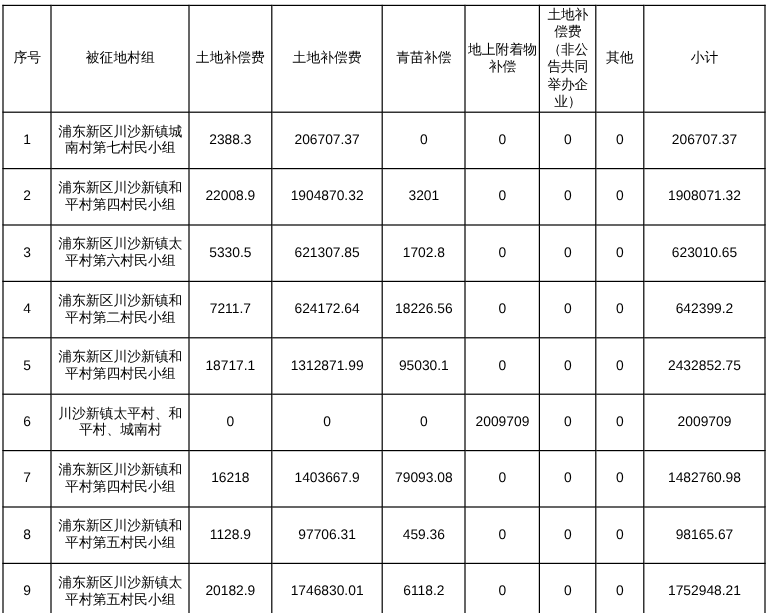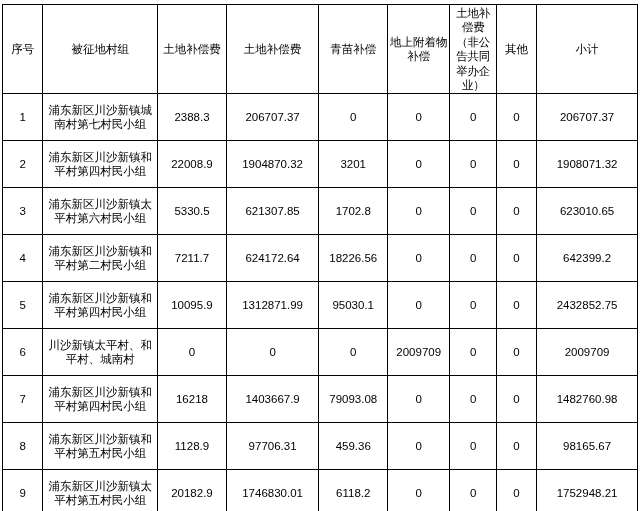--- a/index.html
+++ b/index.html
@@ -142,21 +142,21 @@
         <td class="num">624172.64</td>
         <td class="num">18226.56</td>
         <td class="num">0</td>
         <td class="num">0</td>
         <td class="num">0</td>
         <td class="num">642399.2</td>
       </tr>
       <tr>
         <td>5</td>
         <td class="unit-cell">浦东新区川沙新镇和平村第四村民小组</td>
-        <td class="num">10095.9</td>
+        <td class="num">18717.1</td>
         <td class="num">1312871.99</td>
         <td class="num">95030.1</td>
         <td class="num">0</td>
         <td class="num">0</td>
         <td class="num">0</td>
         <td class="num">2432852.75</td>
       </tr>
       <tr>
         <td>6</td>
         <td class="unit-cell">川沙新镇太平村、和平村、城南村</td>

